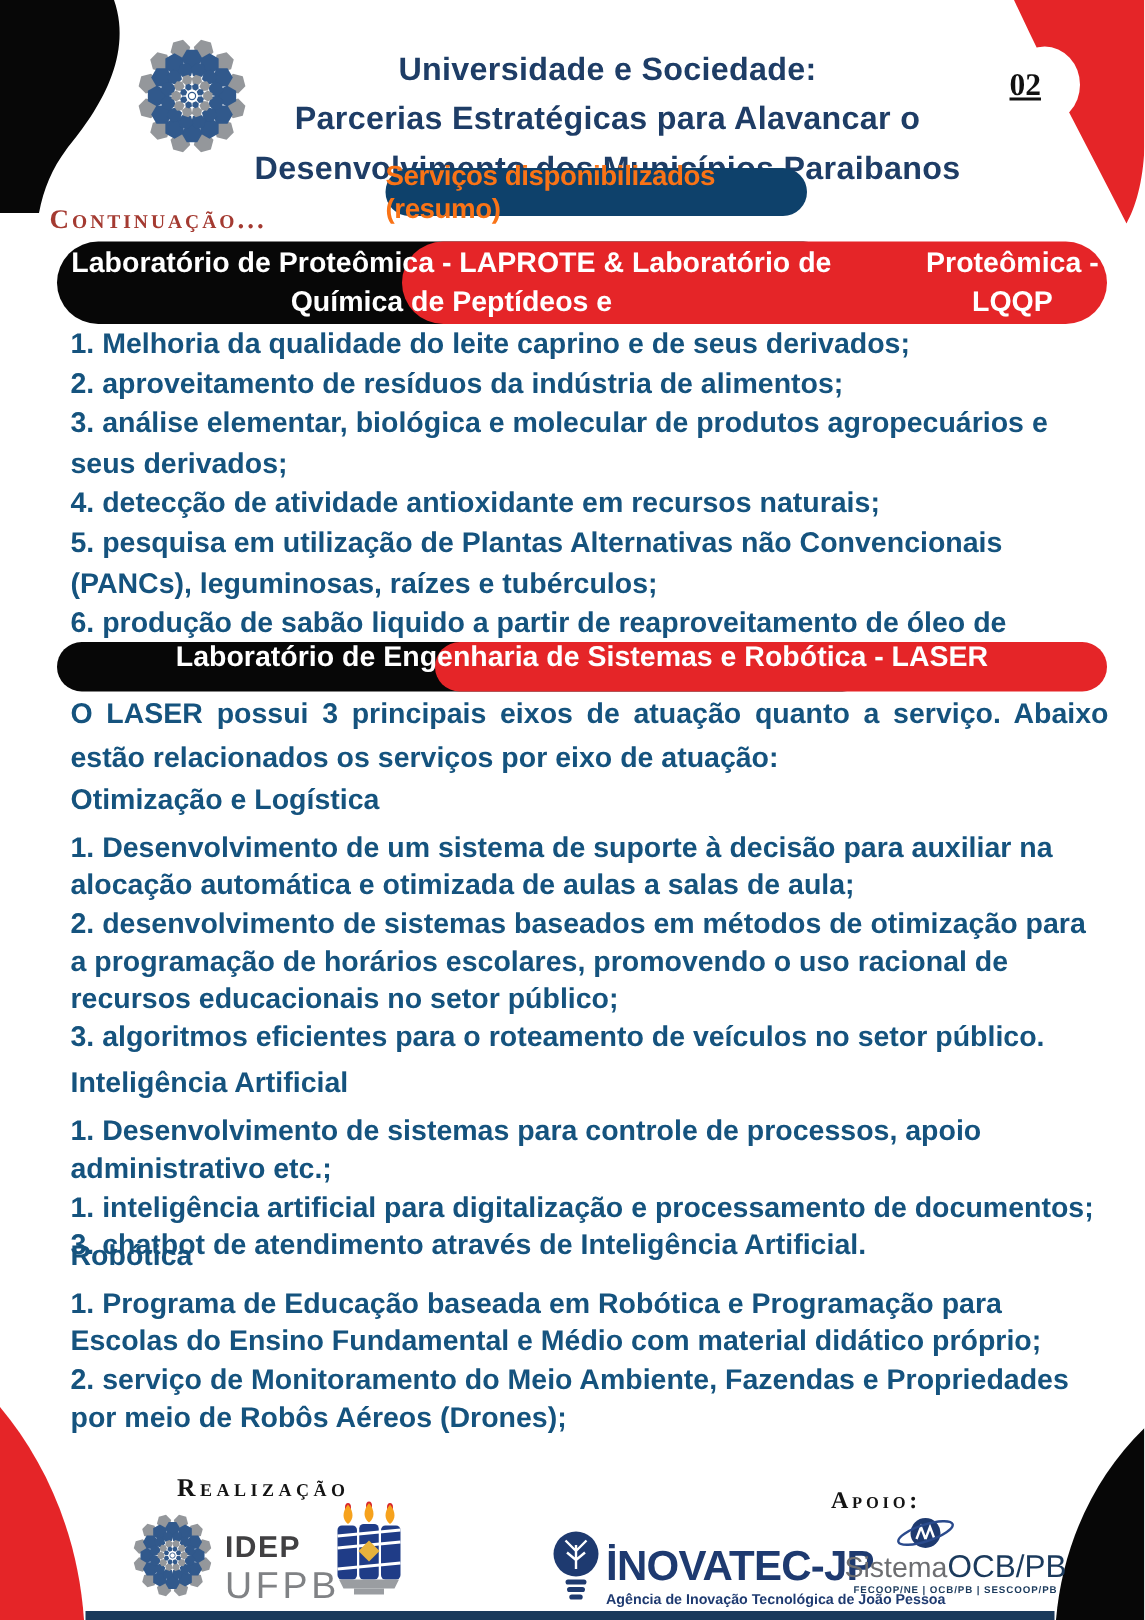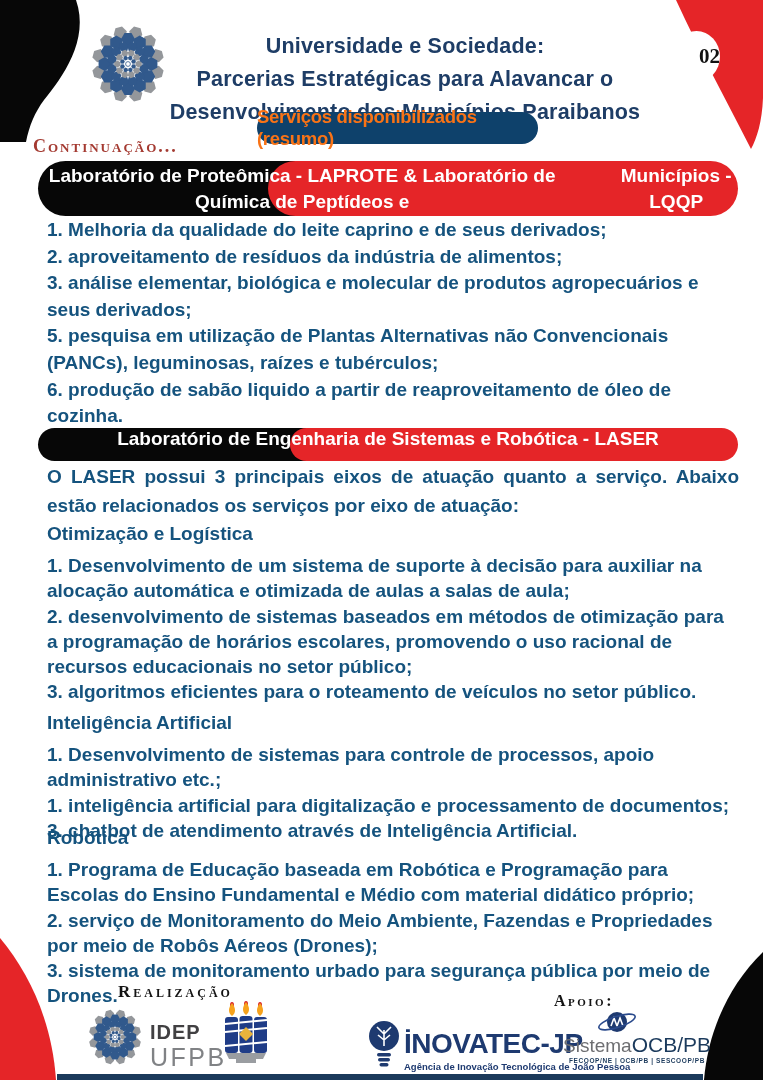--- a/index.html
+++ b/index.html
@@ -5,22 +5,22 @@
   html,body{margin:0;padding:0;background:#ffffff;}
   .page{position:relative;width:763px;height:1080px;background:#ffffff;overflow:hidden;
         font-family:"Liberation Sans",sans-serif;}
   .decor{position:absolute;left:0;top:0;width:763px;height:1080px;z-index:0;pointer-events:none;}
   .abs{position:absolute;z-index:2;}
 
   
   .title{left:140px;top:30px;width:530px;text-align:center;color:#1E3D66;
          font-size:21.5px;font-weight:700;line-height:33px;letter-spacing:.2px;}
   .page-num{left:673px;top:31px;width:47px;height:51px;background:#fff;border-radius:50%;
-            display:flex;align-items:center;justify-content:flex-end;z-index:3;
-            font-family:"Liberation Serif",serif;font-weight:700;font-size:21px;color:#111;}
+            display:flex;align-items:center;justify-content:flex-start;z-index:3;
+            font-family:"Liberation Serif",serif;font-weight:700;font-size:21px;color:#111;text-decoration:underline;}
   .badge-pill{left:257px;top:112px;width:281px;height:32px;background:#0E416B;border-radius:17px;
               display:flex;align-items:center;justify-content:center;}
   .badge-pill span{color:#f97316;font-size:18.5px;font-weight:700;letter-spacing:-.3px;}
   .continuation{left:33px;top:136px;font-family:"Liberation Serif",serif;font-variant:small-caps;
                 font-weight:700;font-size:18px;letter-spacing:2px;color:#A43A31;}
 
   
   .banner{left:38px;width:700px;}
   .pill{position:absolute;top:0;border-radius:28px;}
   .pill.black{background:#070707;z-index:1;}
@@ -146,29 +146,30 @@
     <span>Serviços disponibilizados (resumo)</span>
   </div>
 
   <div class="abs continuation">Continuação...</div>
 
   <div class="abs banner" id="banner1">
     <div class="pill black" style="left:0;width:525px;"></div>
     <div class="pill red" style="left:230px;width:470px;"></div>
     <div class="banner-text">
       <div>Laboratório de Proteômica - LAPROTE &amp; Laboratório de Química de Peptídeos e</div>
-      <div>Municípios - LQQP</div>
+      <div>Proteômica - LQQP</div>
     </div>
   </div>
 
   <div class="abs blue-text" id="list1">
 
   <div class="list-item">1. Melhoria da qualidade do leite caprino e de seus derivados;</div>
       <div class="list-item">2. aproveitamento de resíduos da indústria de alimentos;</div>
       <div class="list-item">3. análise elementar, biológica e molecular de produtos agropecuários e seus derivados;</div>
+      <div class="list-item">4. detecção de atividade antioxidante em recursos naturais;</div>
       <div class="list-item">5. pesquisa em utilização de Plantas Alternativas não Convencionais (PANCs), leguminosas, raízes e tubérculos;</div>
       <div class="list-item">6. produção de sabão liquido a partir de reaproveitamento de óleo de cozinha.</div>
     </div>
 
   <div class="abs banner" id="banner2">
     <div class="pill black" style="left:0;width:540px;"></div>
     <div class="pill red" style="left:252px;width:448px;"></div>
     <div class="banner-text">
       <div>Laboratório de Engenharia de Sistemas e Robótica - LASER</div>
     </div>
@@ -195,21 +196,20 @@
         <div class="list-item">3. chatbot de atendimento através de Inteligência Artificial.</div>
       </div>
   </div>
 
   <div class="abs blue-text group" id="group3">
     <div class="group-heading">Robótica</div>
     <div>
 
     <div class="list-item">1. Programa de Educação baseada em Robótica e Programação para Escolas do Ensino Fundamental e Médio com material didático próprio;</div>
         <div class="list-item">2. serviço de Monitoramento do Meio Ambiente, Fazendas e Propriedades por meio de Robôs Aéreos (Drones);</div>
-        <div class="list-item">3. sistema de monitoramento urbado para segurança pública por meio de Drones.</div>
       </div>
   </div>
 
   <div class="abs footer-label" id="realizacao">Realização</div>
 
   <svg class="abs" style="left:86px;top:1008px;" width="58" height="58" viewBox="0 0 100 100">
       <polygon points="84.1,68.6 78.1,62.6 80.3,54.3 88.5,52.1 94.5,58.2 92.3,66.4" fill="#94979B"></polygon>
       <polygon points="70.6,84.3 68.4,76.1 74.4,70.1 82.6,72.3 84.8,80.5 78.8,86.5" fill="#94979B"></polygon>
       <polygon points="51.5,90.8 53.7,82.6 61.9,80.4 67.9,86.4 65.7,94.6 57.5,96.8" fill="#94979B"></polygon>
       <polygon points="32.1,86.4 38.1,80.4 46.3,82.6 48.5,90.8 42.5,96.8 34.3,94.6" fill="#94979B"></polygon>

